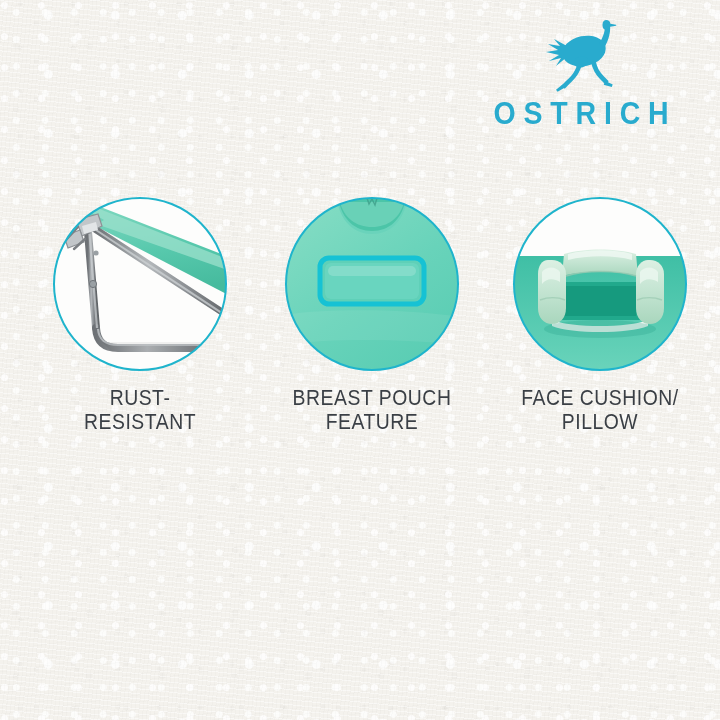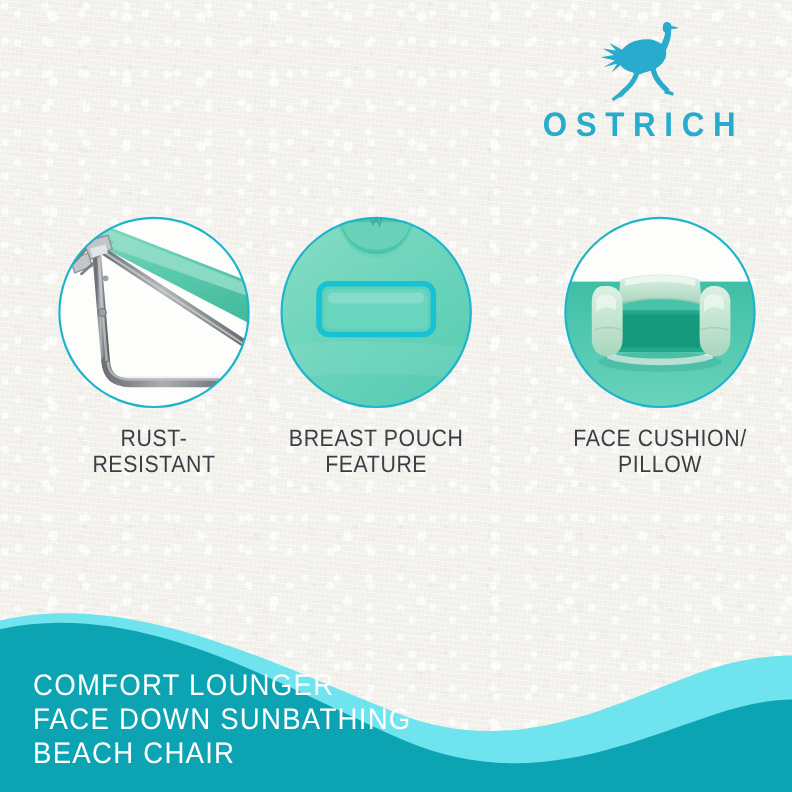--- a/index.html
+++ b/index.html
@@ -38,21 +38,21 @@
   .logo-word{
     position:absolute;left:0;top:78px;width:230px;text-align:center;
     color:#29abce;font-size:31px;font-weight:700;letter-spacing:8.5px;
     font-family:"Liberation Sans Narrow","Liberation Sans",sans-serif;
     transform:scaleX(.92);
   }
 
   
   .features{position:absolute;left:0;top:196px;width:720px;height:260px;}
   .feature{position:absolute;top:0;width:240px;height:260px;}
-  .f0{left:20px;} .f1{left:222px;} .f2{left:480px;}
+  .f0{left:20px;} .f1{left:252px;} .f2{left:480px;}
   .circle-wrap{position:absolute;left:50%;top:0;width:176px;height:176px;margin-left:-88px;}
   .circle-wrap svg{display:block;border-radius:50%;}
   .cap{
     position:absolute;left:6px;top:190px;width:228px;text-align:center;
     color:#3a3f45;font-size:21.5px;line-height:24px;letter-spacing:.6px;
     font-family:"Liberation Sans Narrow","Liberation Sans",sans-serif;
     transform:scaleX(.9);
   }
 
   
@@ -248,27 +248,14 @@
           <circle cx="88" cy="88" r="86" fill="none" stroke="#1fb4cc" stroke-width="2"></circle>
         </svg>
       </div>
       <div class="cap">
         <div>FACE CUSHION/</div>
         <div>PILLOW</div>
       </div>
     </div>
   </div>
 
-  <div class="banner">
-    <svg viewBox="0 0 720 200" width="720" height="200">
-
-      <path d="M0 44 C120 16, 250 84, 360 128 C470 172, 560 118, 640 90 C672 79, 700 76, 720 76 L720 200 L0 200 Z" fill="#6fe4ee"></path>
-
-      <path d="M0 40 C130 12, 255 92, 365 140 C475 188, 565 146, 648 118 C678 108, 702 104, 720 104 L720 200 L0 200 Z" fill="#0ca4b3" transform="translate(0,12)"></path>
-    </svg>
-    <div class="banner-text">
-      <div>COMFORT LOUNGER</div>
-      <div>FACE DOWN SUNBATHING</div>
-      <div>BEACH CHAIR</div>
-    </div>
-  </div>
 
 </div>
 
 </body></html>

